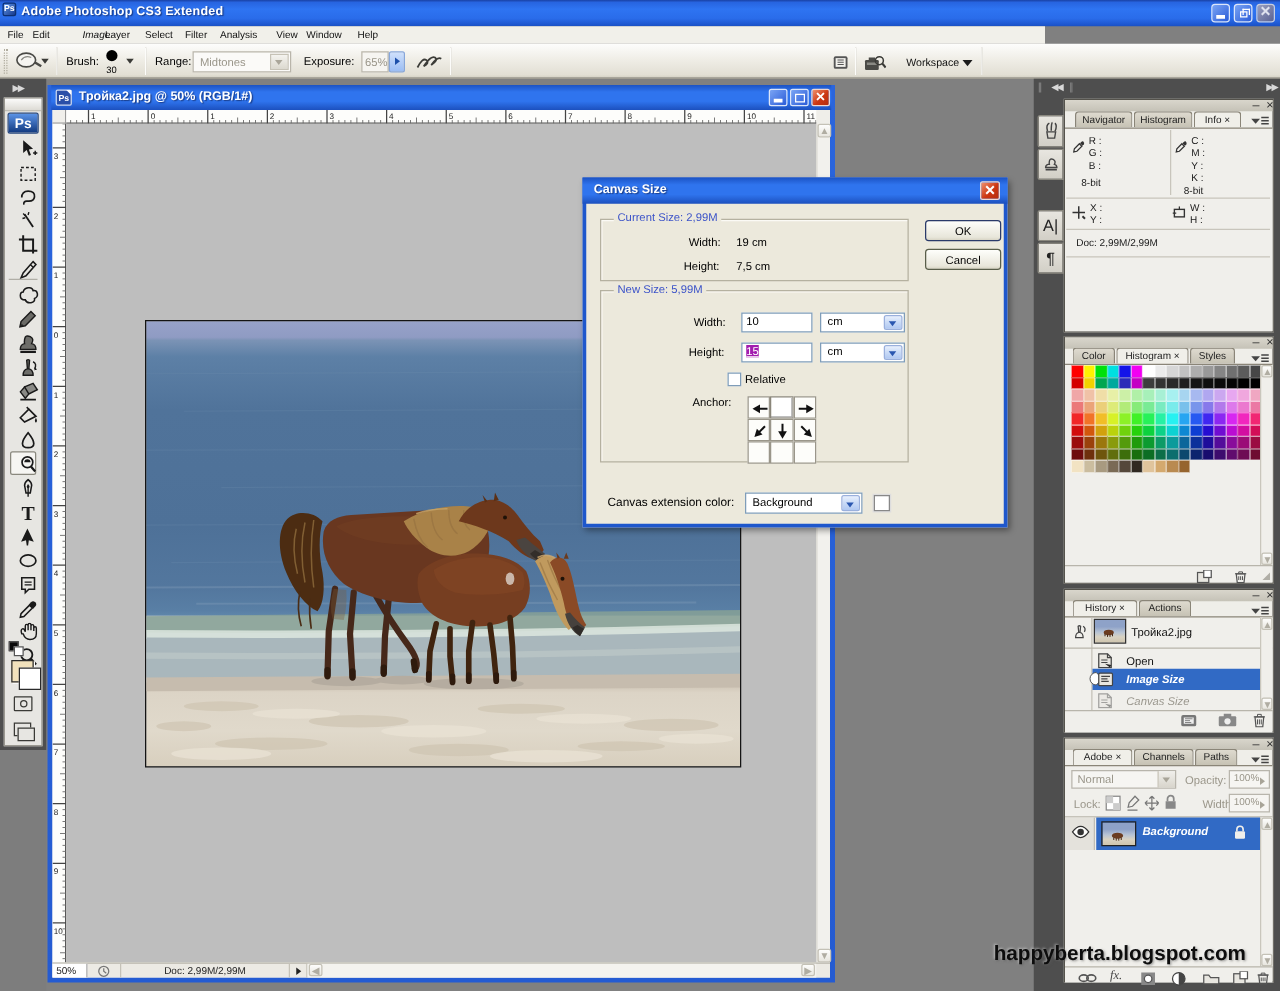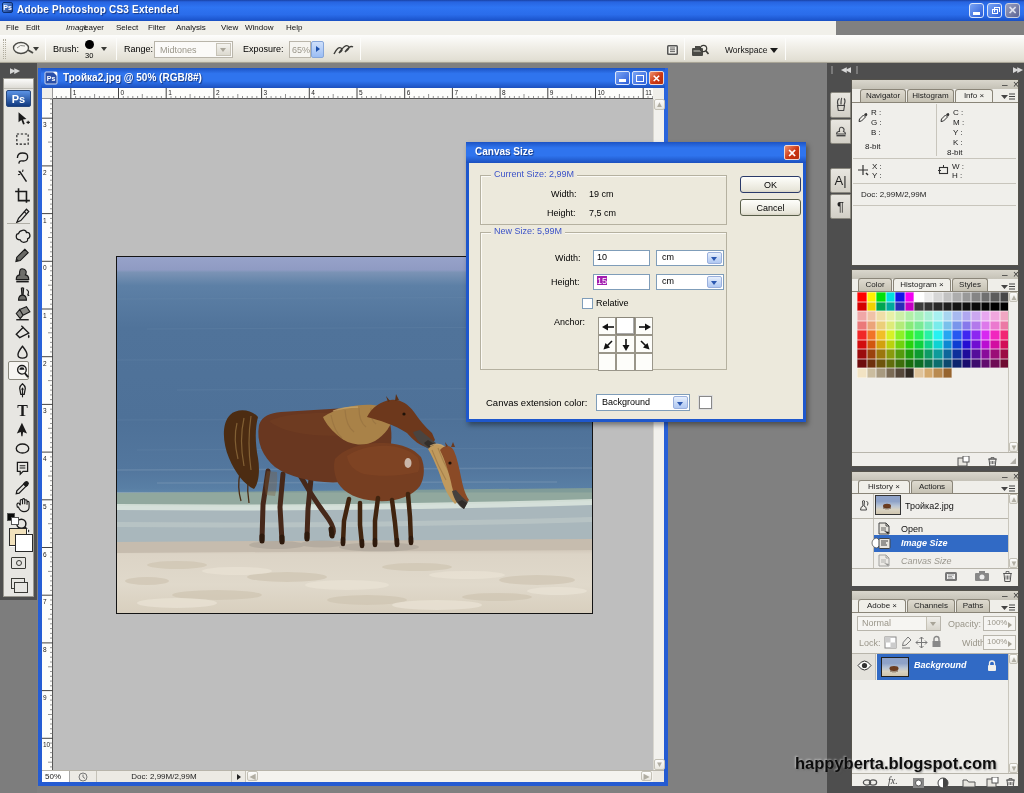--- a/index.html
+++ b/index.html
@@ -203,21 +203,21 @@
  <div class="ab" style="left:3px;top:144px;width:23px;height:1px;background:#b0aea6;"></div>
 </div>
 
 <div class="ab" style="left:38px;top:68px;width:630px;height:718px;background:linear-gradient(180deg,#2a65dd,#245bd2);border-radius:0;">
  <div class="ab" style="left:3px;top:0;width:624px;height:20px;background:linear-gradient(180deg,#1c53c4 0%,#2f74ee 28%,#2f74ee 65%,#1c50be 100%);">
   <svg class="ab" style="left:3px;top:3px;" width="14" height="14" viewBox="0 0 14 14">
         <rect x="1" y="1" width="12" height="12" rx="1" fill="#2a4fa8" stroke="#cdd8ee" stroke-width="1"></rect>
         <text x="7" y="10" font-size="7" font-weight="bold" fill="#fff" text-anchor="middle" font-family="Liberation Sans">Ps</text>
         <path d="M9 1 l4 0 0 4 Z" fill="#fff"></path>
       </svg>
-  <div class="ab tt" style="left:22px;top:4px;font-size:10px;">Тройка2.jpg @ 50% (RGB/8#)</div>
+  <div class="ab tt" style="left:22px;top:4px;font-size:10px;">Тройка2.jpg @ 50% (RGB/1#)</div>
   <div class="ab" style="left:574px;top:3px;width:15px;height:14px;border-radius:2px;border:1px solid #dce6fa;background:linear-gradient(135deg,#7aa4f4,#2a5cd8);">
         <div class="ab" style="left:3px;bottom:2px;width:7px;height:3px;background:#fff;"></div>
       </div>
   <div class="ab" style="left:591px;top:3px;width:15px;height:14px;border-radius:2px;border:1px solid #dce6fa;background:linear-gradient(135deg,#7aa4f4,#2a5cd8);">
         <div class="ab" style="left:3px;top:3px;width:8px;height:7px;border:1px solid #fff;"></div>
       </div>
   <div class="ab" style="left:608px;top:3px;width:15px;height:14px;border-radius:2px;border:1px solid #f0d8d0;background:linear-gradient(135deg,#f0926e,#cc3612 55%,#b52e0e);color:#fff;font-size:10px;font-weight:bold;text-align:center;line-height:13px;">✕</div>
  </div>
  <div class="ab" style="left:4px;top:20px;width:622px;height:694px;background:#efeee9;">
   <div class="ab" style="left:0;top:0;width:11px;height:11px;background:#f0efeb;border-right:1px solid #999;border-bottom:1px solid #999;"></div>

